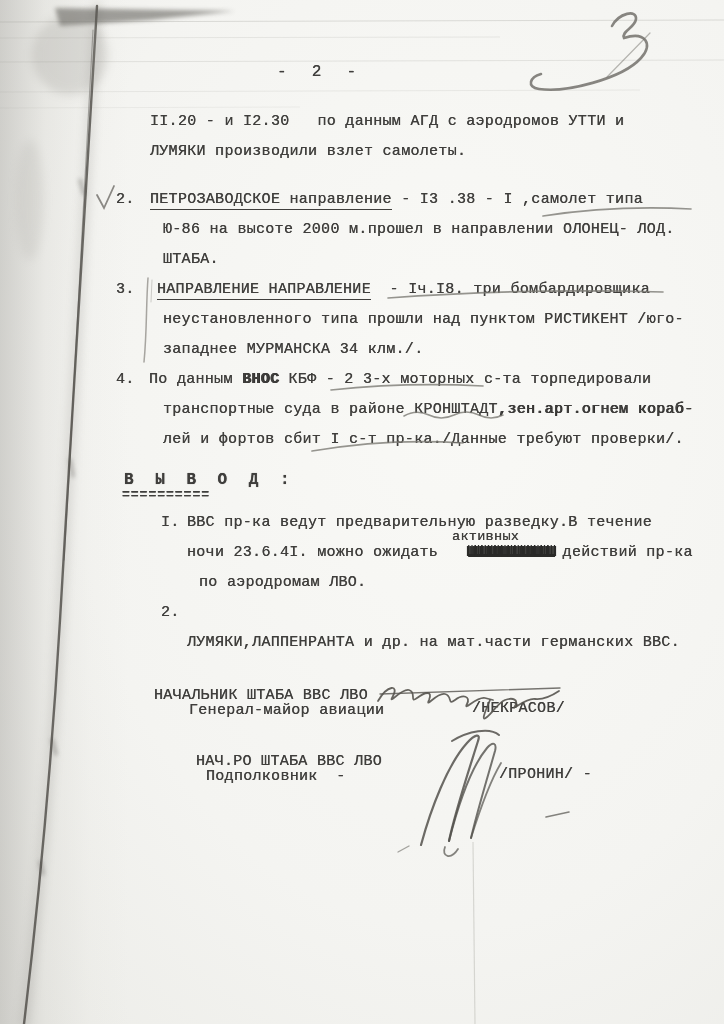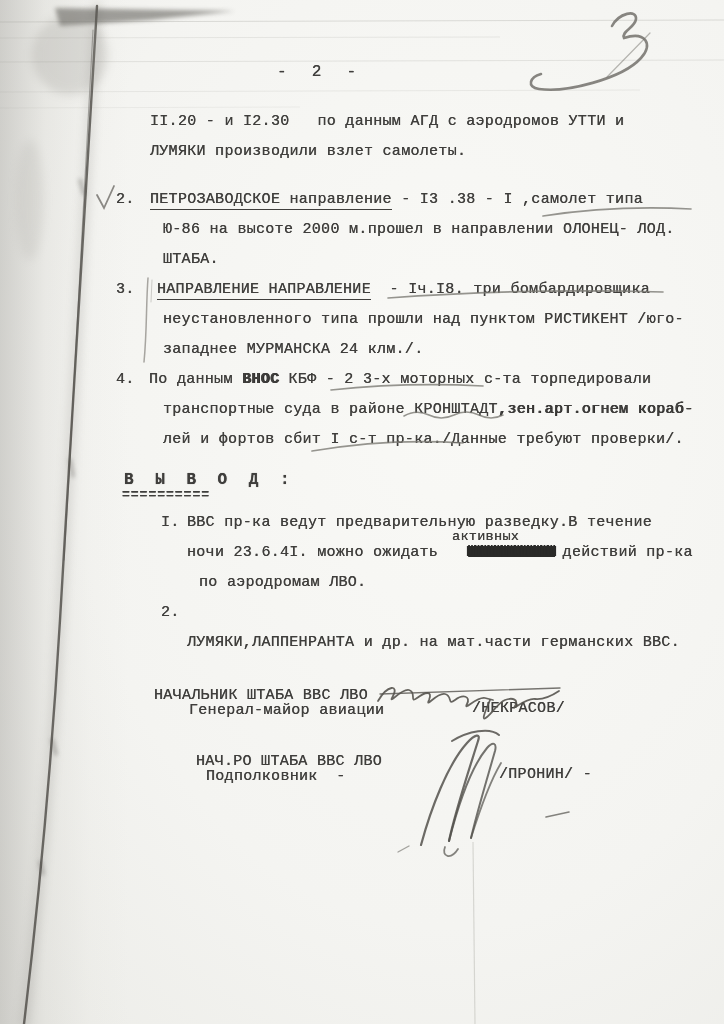--- a/index.html
+++ b/index.html
@@ -22,21 +22,21 @@
     position:absolute;
     font-size:15px;
     letter-spacing:.3px;
     line-height:1.25;
     white-space:pre;
     text-shadow:0 0 .6px rgba(45,44,42,.75), .4px .4px .4px rgba(60,58,55,.25);
   }
   .u-typed{border-bottom:1.6px solid #3f3e3c;padding-bottom:1px;}
   .overtyped{font-weight:bold;text-shadow:.8px 0 0 #2e2d2b, 0 0 .6px rgba(45,44,42,.8);}
   .blackout{
-    font-weight:bold;letter-spacing:-2.4px;color:#2a2a28;
+    font-weight:normal;letter-spacing:-2.4px;color:#2a2a28;
     text-shadow:1.2px 0 0 #2a2a28,-1.2px 0 0 #2a2a28,0 1px 0 #2a2a28,0 -1px 0 #2a2a28;
     padding-left:20px;
   }
   .vyvod{font-size:16px;letter-spacing:6px;font-weight:bold;text-shadow:0 0 .7px rgba(45,44,42,.9);}
   .equals{font-size:13px;letter-spacing:1px;font-weight:bold;}
   .small-insert{font-size:13.5px;}
   svg.overlay{position:absolute;left:0;top:0;pointer-events:none;}
 </style>
 </head>
 <body>
@@ -51,21 +51,21 @@
   <div class="tline" style="left:150px;top:143px;">ЛУМЯКИ производили взлет самолеты.</div>
 
   <div class="tline" style="left:116px;top:191px;">2.</div>
   <div class="tline" style="left:150px;top:191px;"><span class="u-typed">ПЕТРОЗАВОДСКОЕ направление</span><span> - I3 .38 - I ,самолет типа</span></div>
   <div class="tline" style="left:163px;top:221px;">Ю-86 на высоте 2000 м.прошел в направлении ОЛОНЕЦ- ЛОД.</div>
   <div class="tline" style="left:163px;top:251px;">ШТАБА.</div>
 
   <div class="tline" style="left:116px;top:281px;">3.</div>
   <div class="tline" style="left:157px;top:281px;"><span class="u-typed">НАПРАВЛЕНИЕ НАПРАВЛЕНИЕ</span><span>  - Iч.I8. </span><span>три бомбардировщика</span></div>
   <div class="tline" style="left:163px;top:311px;">неустановленного типа прошли над пунктом РИСТИКЕНТ /юго-</div>
-  <div class="tline" style="left:163px;top:341px;">западнее МУРМАНСКА 24 клм./.</div>
+  <div class="tline" style="left:163px;top:341px;">западнее МУРМАНСКА 34 клм./.</div>
 
   <div class="tline" style="left:116px;top:371px;">4.</div>
   <div class="tline" style="left:149px;top:371px;"><span>По данным </span><span class="overtyped">ВНОС</span><span> КБФ - </span><span>2 3-х моторных</span><span> с-та торпедировали</span></div>
   <div class="tline" style="left:163px;top:401px;"><span>транспортные суда в районе </span><span>КРОНШТАДТ</span><span class="overtyped" style="font-weight:normal;">,зен.арт.огнем кораб-</span></div>
   <div class="tline" style="left:163px;top:431px;"><span>лей и фортов сбит </span><span>I с-т пр-ка.</span><span>/Данные требуют проверки/.</span></div>
 
   <div class="tline vyvod" style="left:124px;top:470px;">В Ы В О Д :</div>
   <div class="tline equals" style="left:122px;top:487px;">==========</div>
 
   <div class="tline" style="left:161px;top:514px;">I.</div>

